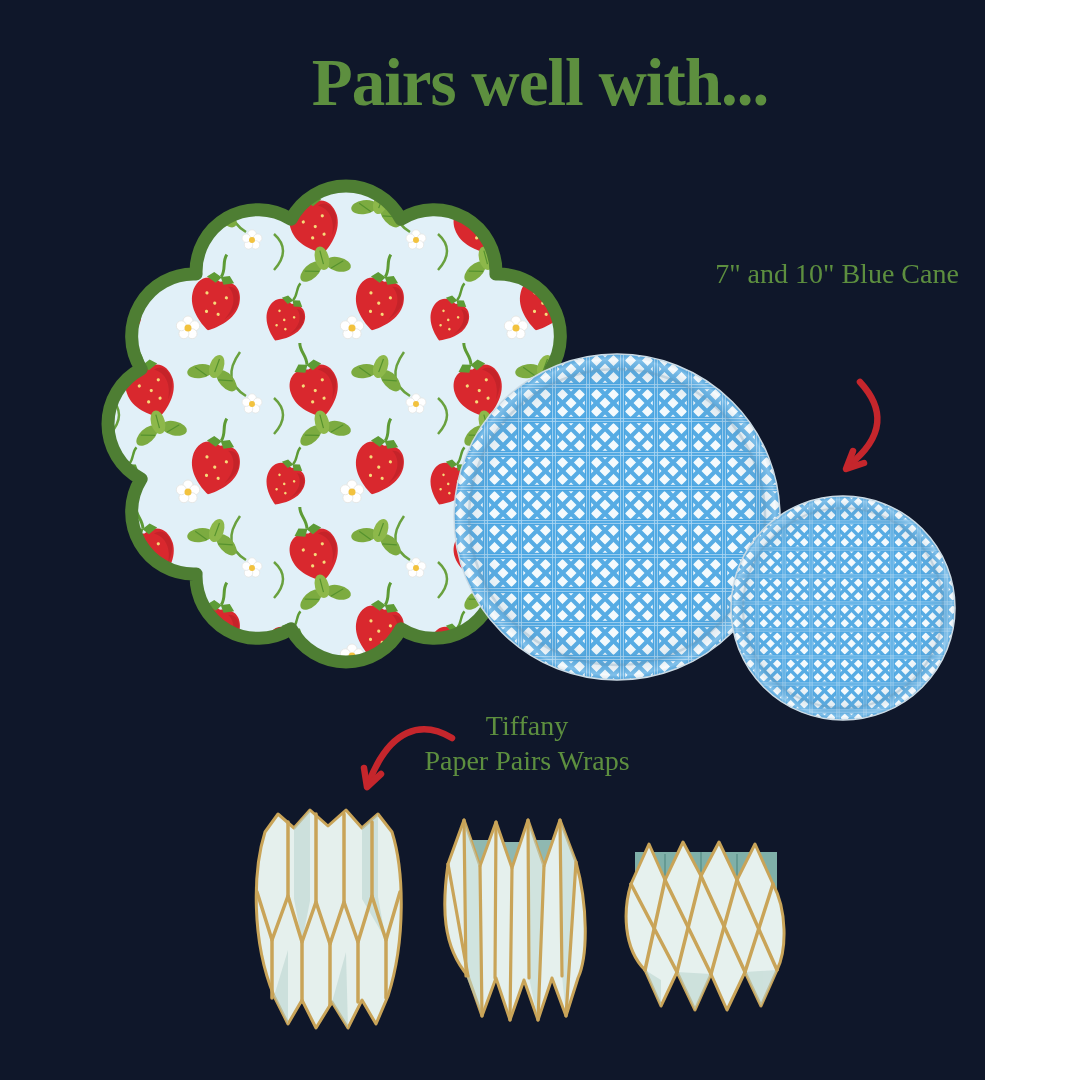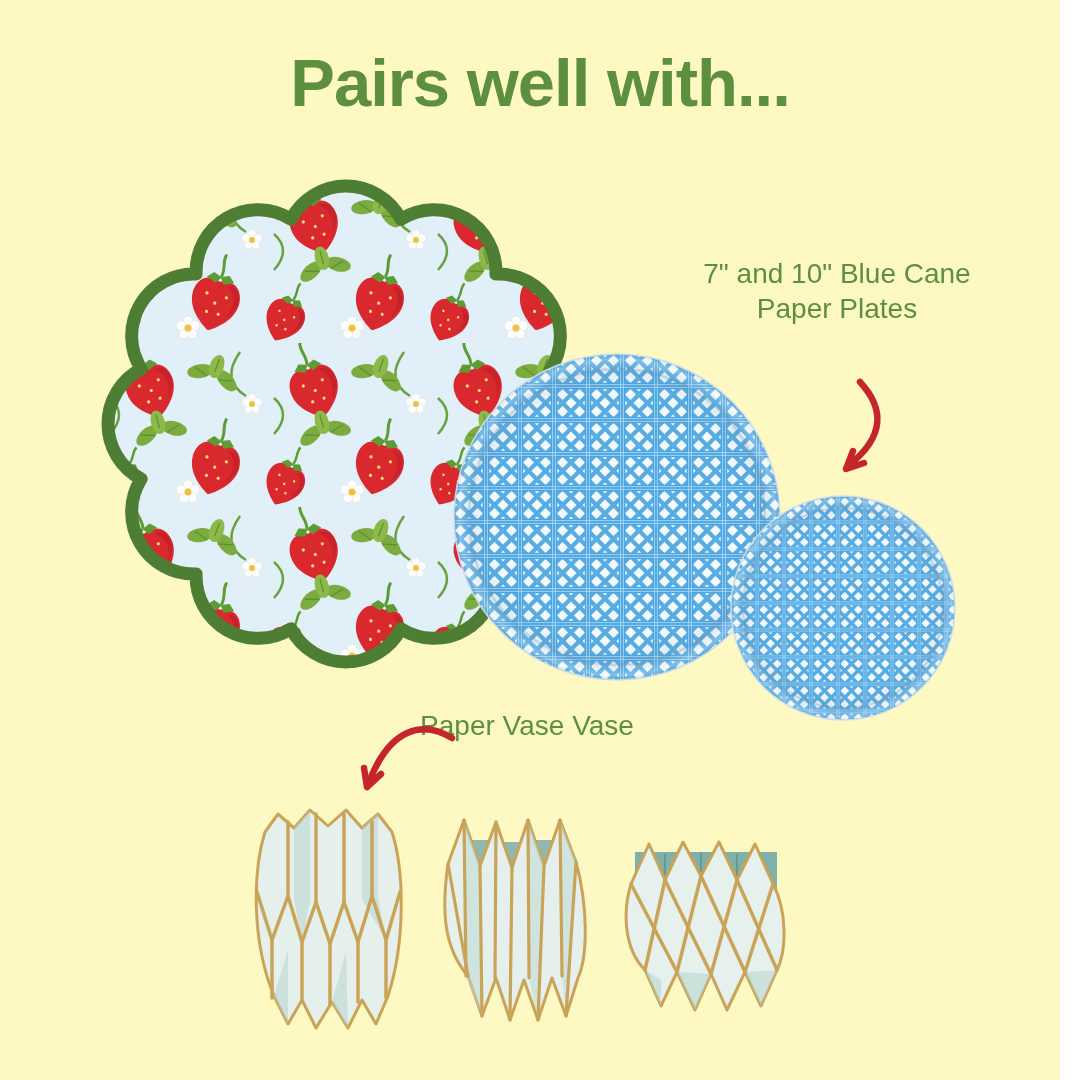--- a/index.html
+++ b/index.html
@@ -1,18 +1,18 @@
 <!DOCTYPE html>
 <html><head>
 <meta charset="utf-8">
 <style>
   html,body{margin:0;padding:0;background:#ffffff;}
   .canvas{
-    position:relative;width:1060px;height:1080px;overflow:hidden;
-    background:#fef9c3;font-family:Liberation Sans, sans-serif;
+    position:relative;width:985px;height:1080px;overflow:hidden;
+    background:#0f172a;font-family:Liberation Serif, serif;
   }
   .page-title{
     position:absolute;top:44px;left:0;width:1080px;text-align:center;
     font-size:67px;font-weight:bold;letter-spacing:-1px;color:#5d8f3f;margin:0;
   }
   .green-label{
     position:absolute;text-align:center;color:#5d8f3f;
     font-size:28px;line-height:35px;font-weight:400;
   }
   .plates-label{left:687px;top:256px;width:300px;}
@@ -130,32 +130,32 @@
         <stop offset="100%" stop-color="#6d8ca6" stop-opacity="0.1"></stop>
       </radialGradient>
     </defs>
     <circle cx="113" cy="113" r="112" fill="url(#caneS)" stroke="#cfdfe9" stroke-width="1.5"></circle>
     <circle cx="113" cy="113" r="112" fill="url(#shadeS)"></circle>
     <circle cx="113" cy="113" r="100" fill="none" stroke="#6a96b4" stroke-opacity="0.28" stroke-width="2.2"></circle>
   </svg>
 
   <div class="green-label plates-label">
     <div>7" and 10" Blue Cane</div>
-    <div>Paper Plates</div>
   </div>
 
   <svg class="abs arrow-right" width="110" height="110" viewBox="0 0 110 110">
     <g stroke="#c5262c" stroke-width="6.5" fill="none" stroke-linecap="round" stroke-linejoin="round">
       <path d="M52,10 C76,36 78,64 40,94"></path>
       <path d="M56,91 L38,97 L45,79"></path>
     </g>
   </svg>
 
   <div class="green-label vases-label">
-    <div>Paper Vase Vase</div>
+    <div>Tiffany</div>
+    <div>Paper Pairs Wraps</div>
   </div>
 
   <svg class="abs arrow-left" width="140" height="90" viewBox="0 0 140 90">
     <g stroke="#c5262c" stroke-width="6.5" fill="none" stroke-linecap="round" stroke-linejoin="round">
       <path d="M122,26 C92,8 60,16 39,70"></path>
       <path d="M51,62 L37,75 L34,56"></path>
     </g>
   </svg>
 
   <svg class="abs vase-a" width="163" height="238" viewBox="0 0 163 238">

